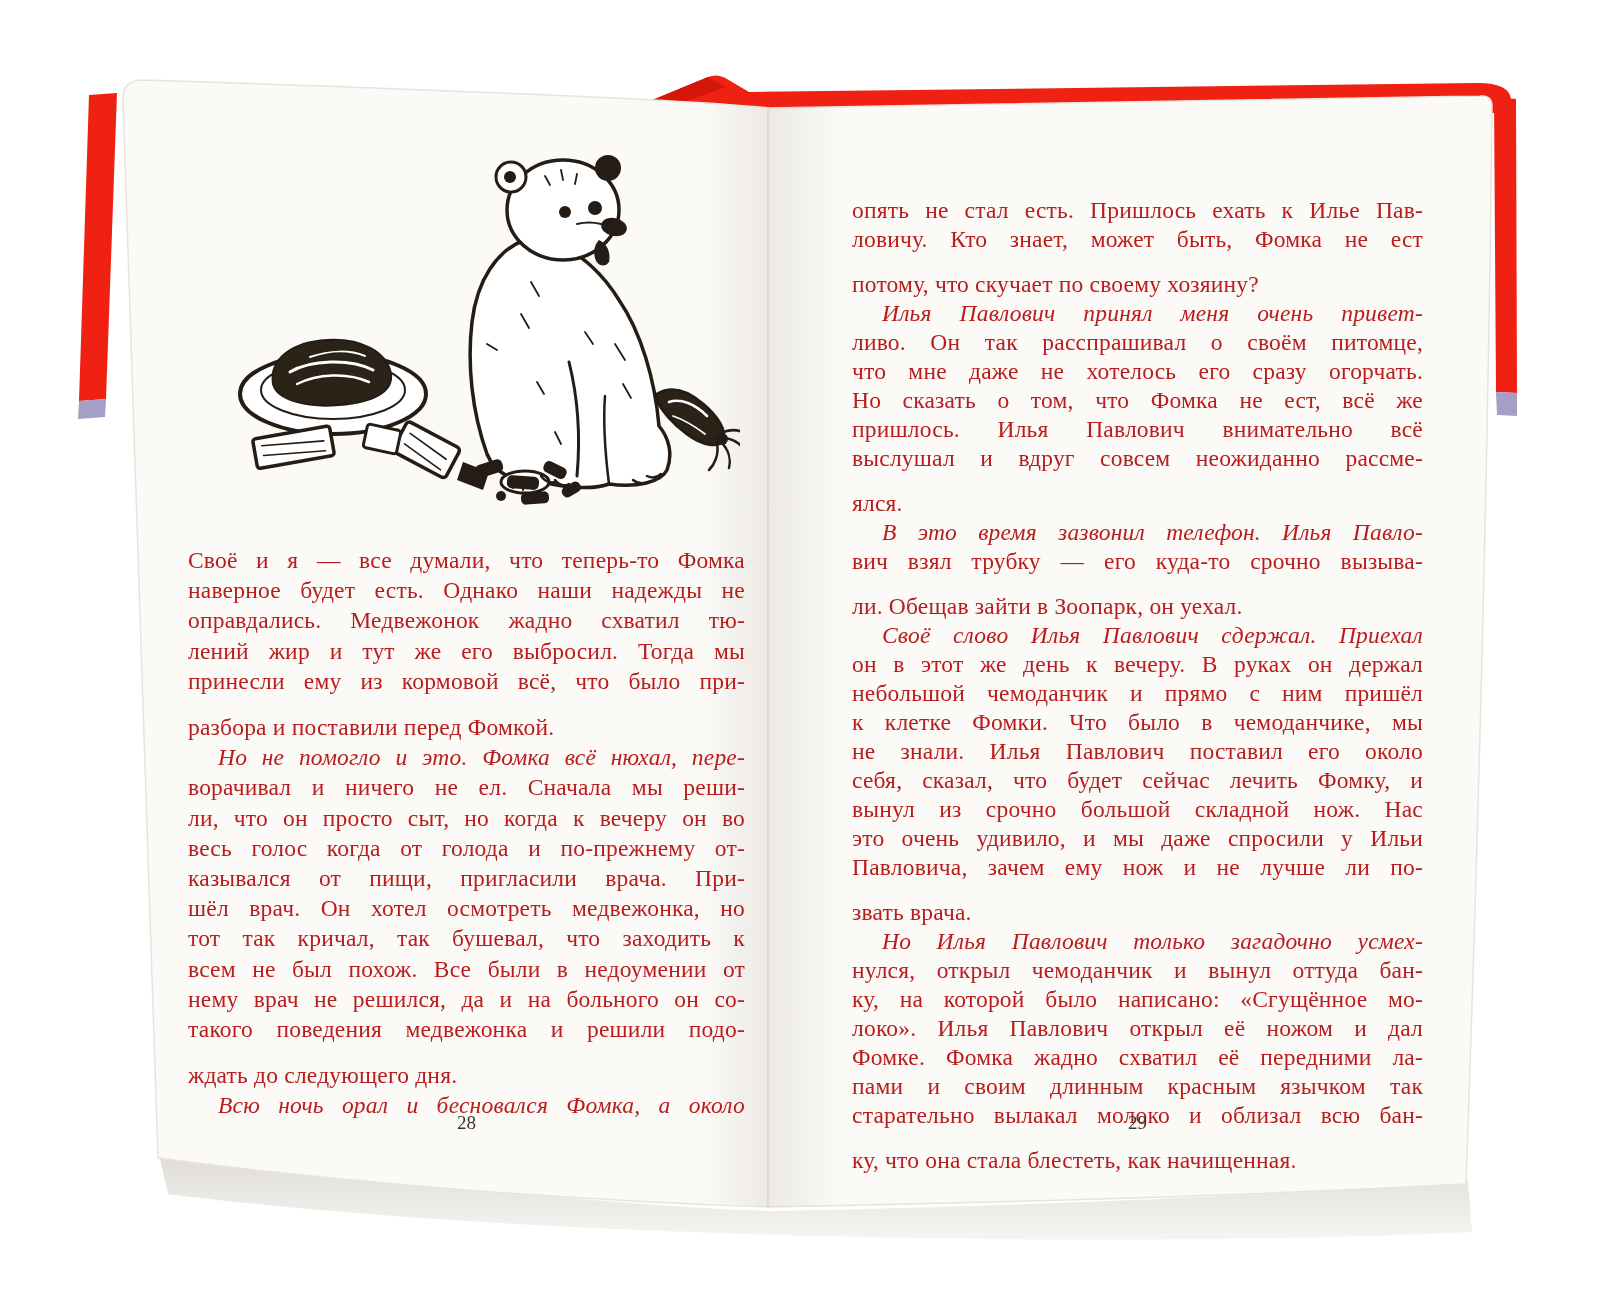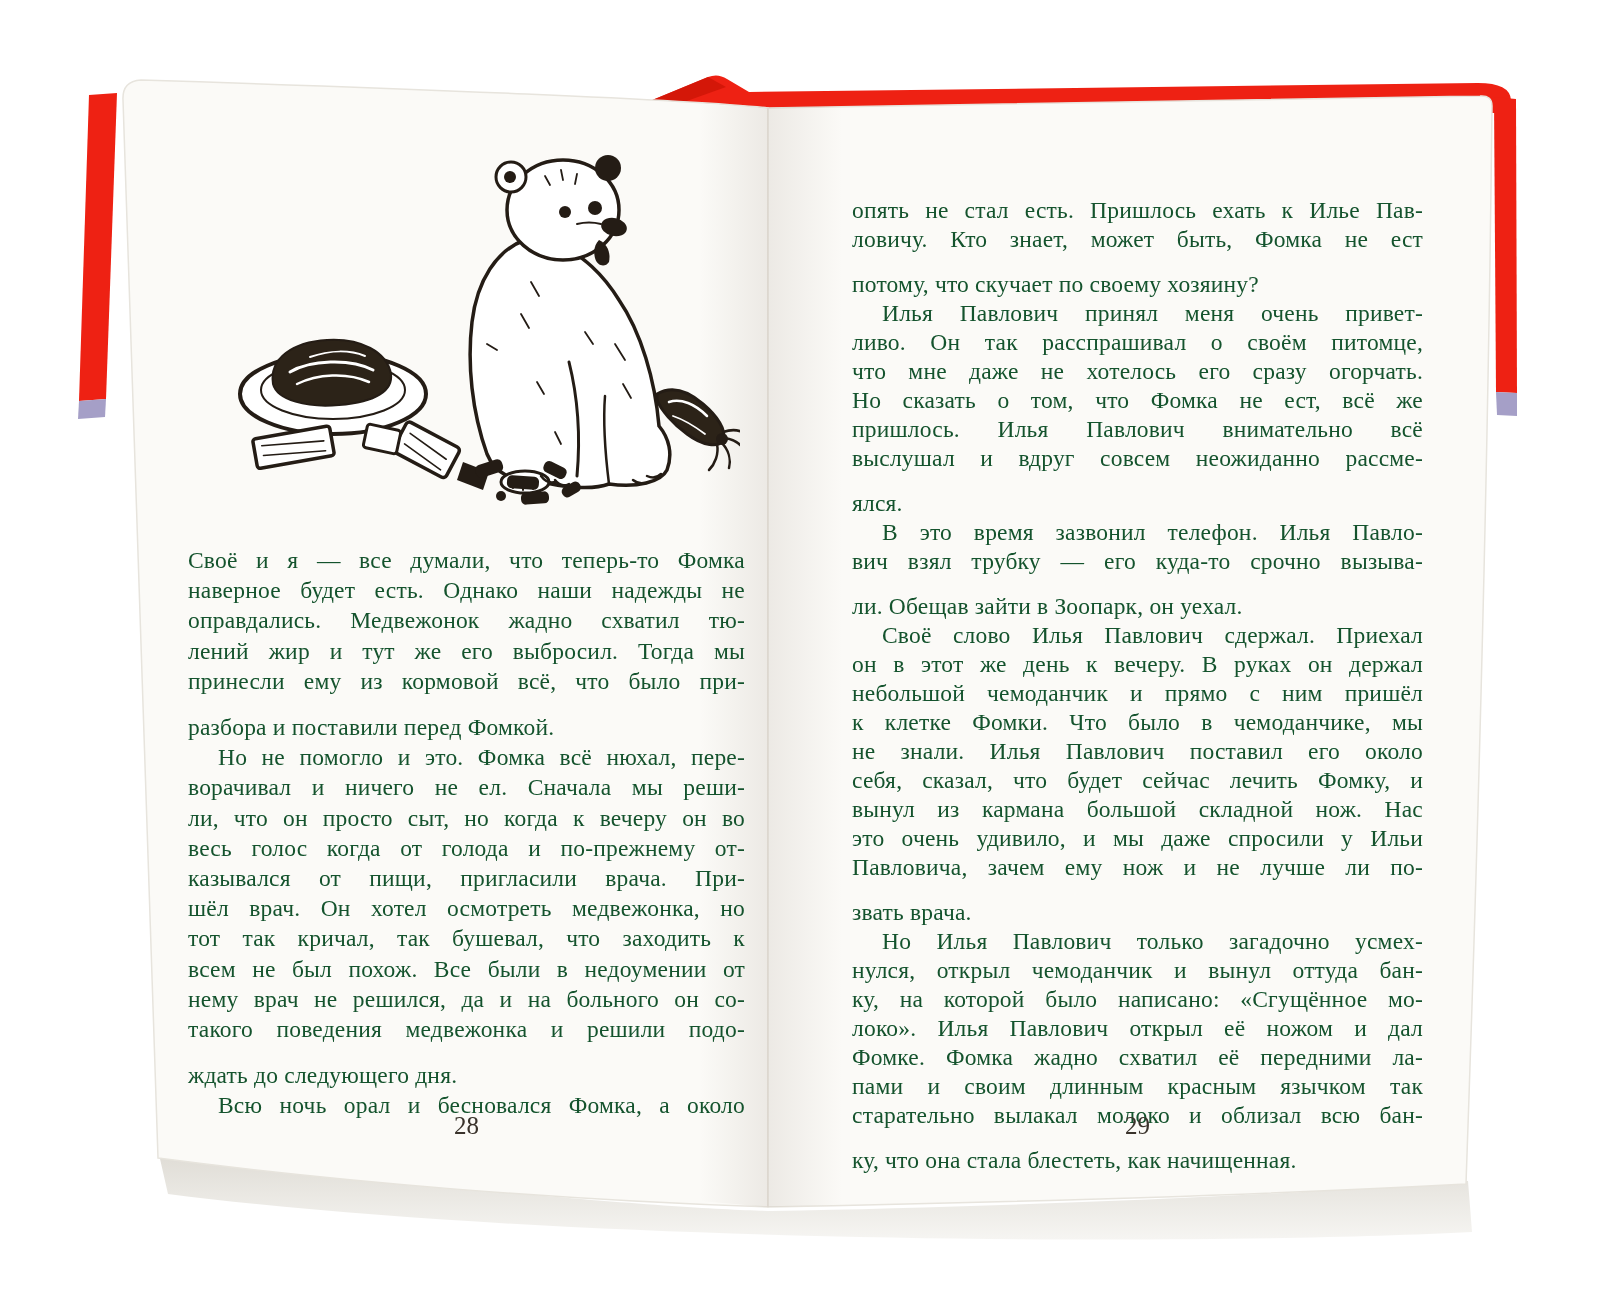--- a/index.html
+++ b/index.html
@@ -4,31 +4,31 @@
 <style>
   html,body{margin:0;padding:0;}
   body{
     width:1600px;height:1291px;position:relative;overflow:hidden;
     background:#ffffff;
     font-family:"Liberation Serif","DejaVu Serif",serif;
   }
   #book-art{position:absolute;left:0;top:0;z-index:0;}
   #bear-art{position:absolute;left:225px;top:132px;z-index:2;}
   .page-text{
-    position:absolute;z-index:3;color:#14532d;
+    position:absolute;z-index:3;color:#b91c1c;
     font-family:"Liberation Serif","DejaVu Serif",serif;
     font-size:23.5px;letter-spacing:.2px;
   }
   #left-text{left:188px;top:545px;width:557px;line-height:30.2px;}
   #right-text{left:852px;top:196px;width:571px;line-height:29px;}
   .line{text-align:justify;text-align-last:justify;}
   .line.pend{text-align-last:left;margin-top:16px;}
-  .line.indent{text-indent:30px;}
+  .line.indent{text-indent:30px;font-style:italic;}
   .pagenum{
-    position:absolute;z-index:3;color:#3a332c;font-size:25px;
+    position:absolute;z-index:3;color:#3a332c;font-size:19px;
     width:557px;text-align:center;
   }
   #pagenum-left{left:188px;top:1112px;}
   #pagenum-right{left:852px;top:1112px;width:571px;}
 </style>
 </head>
 <body>
 
 <svg id="book-art" width="1600" height="1291" viewBox="0 0 1600 1291" aria-hidden="true">
   <defs>
@@ -189,21 +189,21 @@
     <div class="line pend">ялся.</div>
     <div class="line indent">В это время зазвонил телефон. Илья Павло-</div>
     <div class="line">вич взял трубку — его куда-то срочно вызыва-</div>
     <div class="line pend">ли. Обещав зайти в Зоопарк, он уехал.</div>
     <div class="line indent">Своё слово Илья Павлович сдержал. Приехал</div>
     <div class="line">он в этот же день к вечеру. В руках он держал</div>
     <div class="line">небольшой чемоданчик и прямо с ним пришёл</div>
     <div class="line">к клетке Фомки. Что было в чемоданчике, мы</div>
     <div class="line">не знали. Илья Павлович поставил его около</div>
     <div class="line">себя, сказал, что будет сейчас лечить Фомку, и</div>
-    <div class="line">вынул из кармана большой складной нож. Нас</div>
+    <div class="line">вынул из срочно большой складной нож. Нас</div>
     <div class="line">это очень удивило, и мы даже спросили у Ильи</div>
     <div class="line">Павловича, зачем ему нож и не лучше ли по-</div>
     <div class="line pend">звать врача.</div>
     <div class="line indent">Но Илья Павлович только загадочно усмех-</div>
     <div class="line">нулся, открыл чемоданчик и вынул оттуда бан-</div>
     <div class="line">ку, на которой было написано: «Сгущённое мо-</div>
     <div class="line">локо». Илья Павлович открыл её ножом и дал</div>
     <div class="line">Фомке. Фомка жадно схватил её передними ла-</div>
     <div class="line">пами и своим длинным красным язычком так</div>
     <div class="line">старательно вылакал молоко и облизал всю бан-</div>

